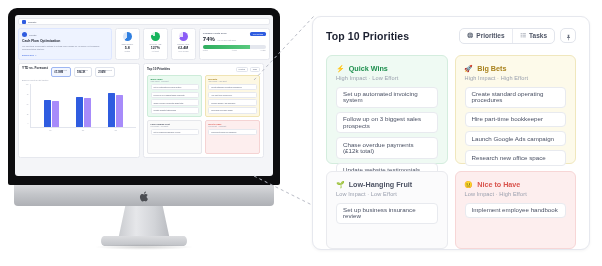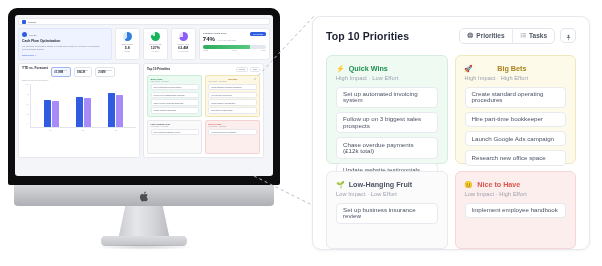--- a/index.html
+++ b/index.html
@@ -173,21 +173,21 @@
   }
   .quad { border-radius: 6px; padding: 8px 9px; }
   .q-green  { background: #effaf3; border: 1px solid #d4edde; }
   .q-yellow { background: #fdfaea; border: 1px solid #f0e7bd; }
   .q-gray   { background: #fbfbfc; border: 1px solid #e9eaee; }
   .q-red    { background: #fdeeee; border: 1px solid #f7d6d6; }
   .q-head { display: flex; align-items: center; gap: 4px; }
   .q-emoji { font-size: 7px; line-height: 1; }
   .q-title { font-size: 7.2px; font-weight: bold; }
   .t-green  { color: #1d8f4e; }
-  .t-yellow { color: #a9821d; margin-left: 20px; }
+  .t-yellow { color: #a9821d; }
   .t-gray   { color: #4d5364; }
   .t-red    { color: #d9544d; }
   .q-sub { font-size: 5.6px; color: #9aa0ae; margin-top: 2px; letter-spacing: .1px; }
   .q-list { margin-top: 6px; display: flex; flex-direction: column; gap: 4px; }
   .task {
     background: #ffffff; border: 1px solid #e8eaef; border-radius: 4px;
     font-size: 6.2px; color: #4a5164; padding: 3.5px 6px; line-height: 1;
   }
 </style>
 </head>

